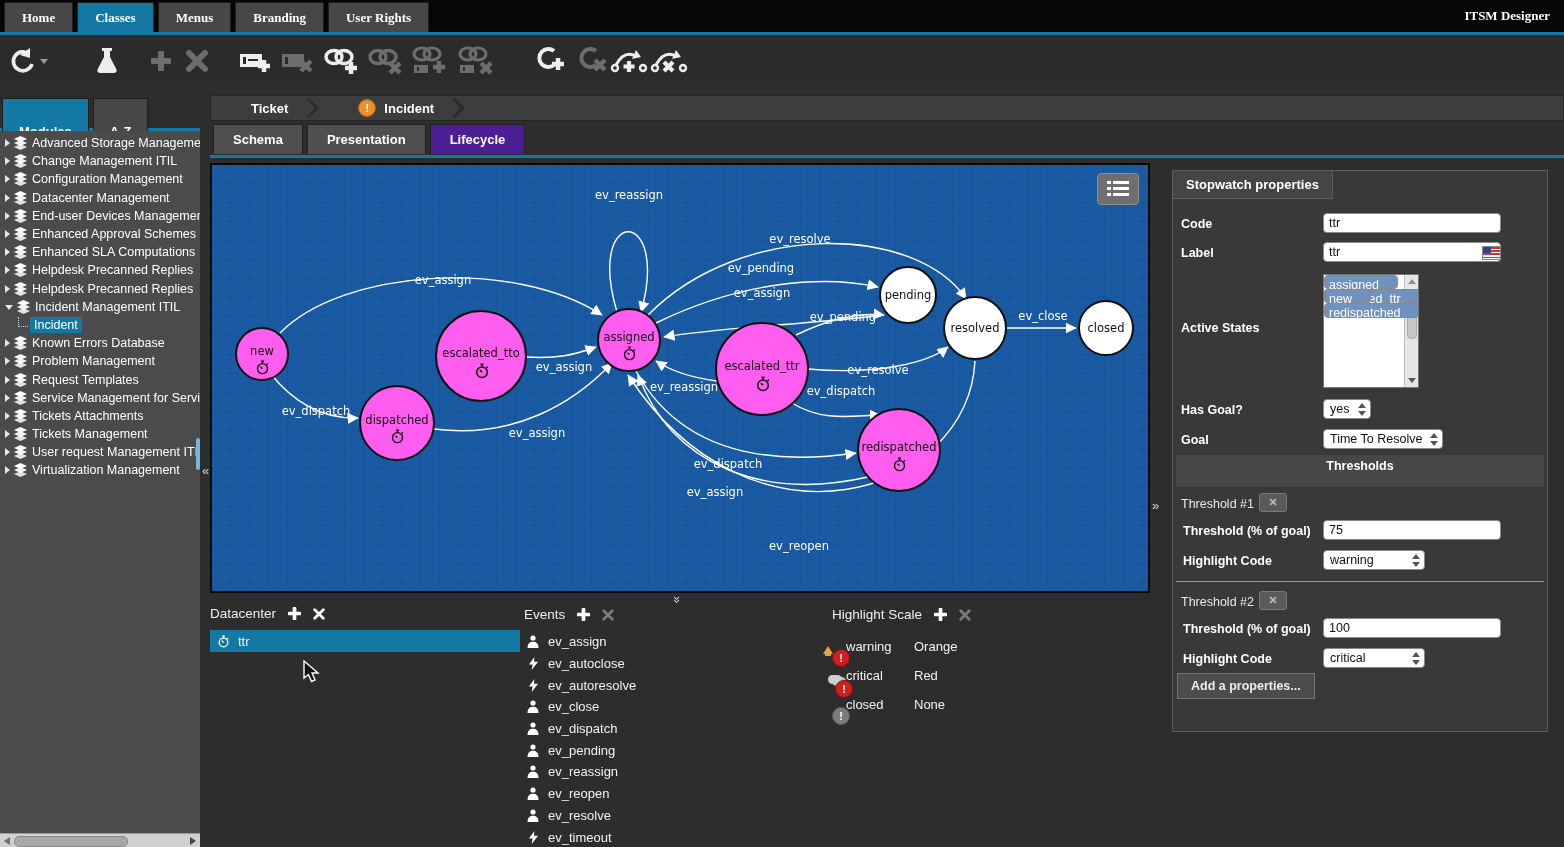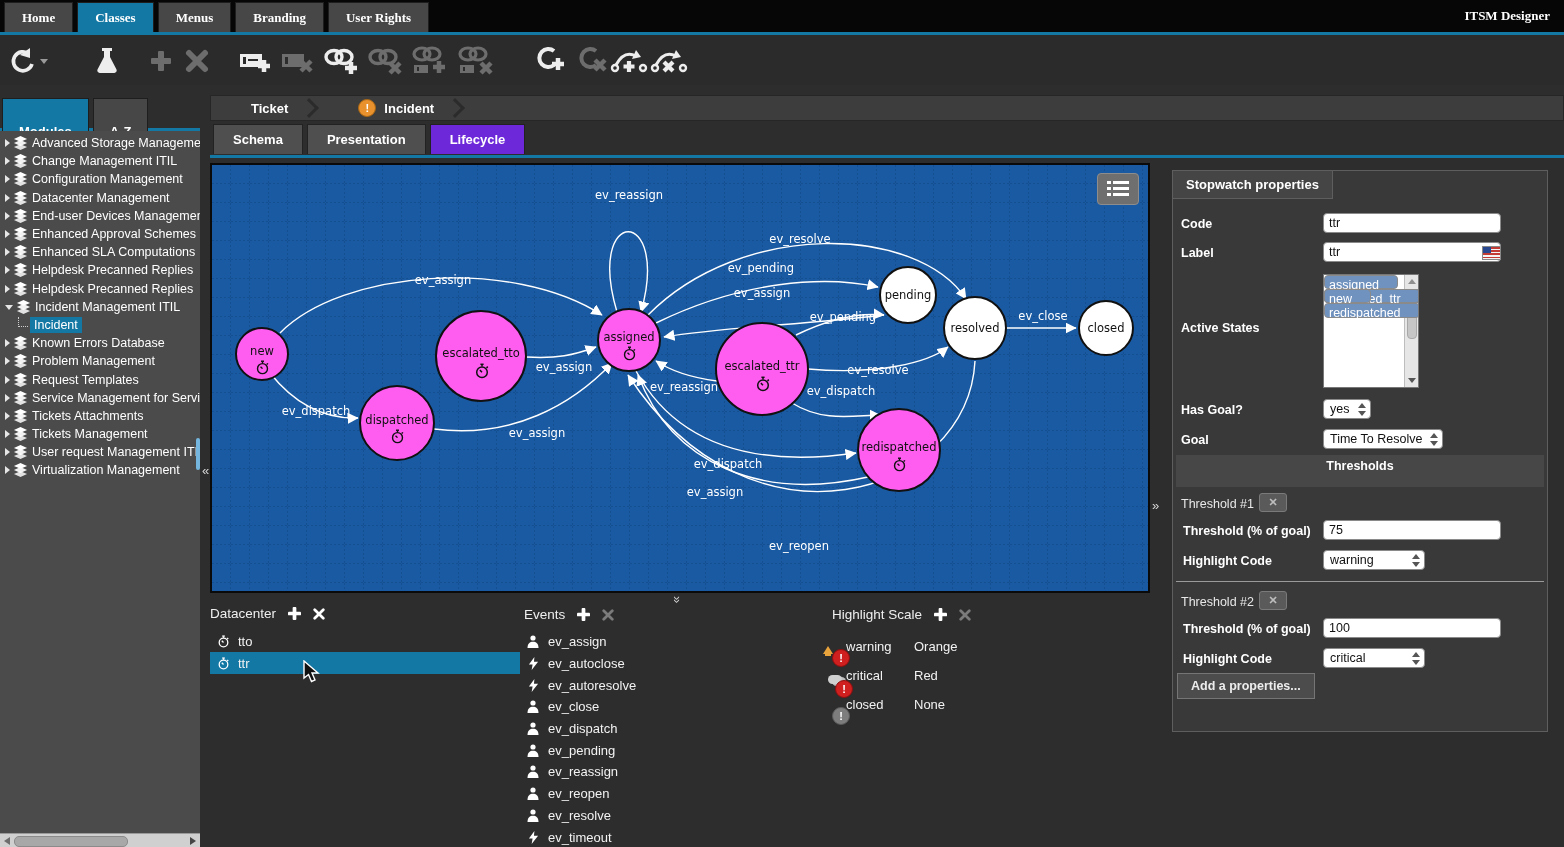--- a/index.html
+++ b/index.html
@@ -40,21 +40,21 @@
   .splitchar{position:absolute;color:#d8d8d8;font-size:13px;}
   
   .crumbbar{position:absolute;left:210px;top:95px;width:1354px;height:26px;background:#3d3d3d;border:1px solid #262626;box-sizing:border-box;display:flex;align-items:center;}
   .crumb{color:#fff;font-weight:bold;font-size:13px;padding:0 6px 0 40px;}
   .crumb-sep{width:11px;height:11px;border-top:3px solid #2b2b2b;border-right:3px solid #2b2b2b;transform:rotate(45deg);margin:0 14px 0 8px;flex:0 0 auto;}
   .warnball{width:16px;height:16px;border-radius:50%;background:#e8912d;border:1px solid #a96613;color:#fff;font-weight:bold;font-size:11px;text-align:center;line-height:16px;margin-left:28px;flex:0 0 auto;}
   .crumb.second{padding-left:8px;}
   .ctabs{position:absolute;left:210px;top:124px;width:1354px;height:31px;border-bottom:3px solid #1378a4;box-sizing:content-box;}
   .ctabs .row{display:flex;gap:4px;padding-left:3px;}
   .ctab{height:30px;line-height:30px;padding:0 19px;background:#4f4f4f;border:1px solid #222;border-bottom:none;color:#fff;font-weight:bold;font-size:13px;box-sizing:border-box;}
-  .ctab.active{background:#6d28d9;}
+  .ctab.active{background:#4c1d95;}
   
   .canvas{position:absolute;left:210px;top:163px;width:940px;height:430px;border:2px solid #0a0a0a;box-sizing:border-box;background:#1a5aa2;}
   .legendbtn{position:absolute;right:9px;top:8px;width:40px;height:30px;background:#6f6f6f;border:1px solid #8d8d8d;border-radius:4px;display:flex;align-items:center;justify-content:center;}
   .vsplit-handle{position:absolute;left:1152px;top:498px;}
   .hsplit-handle{position:absolute;left:674px;top:592px;transform:rotate(90deg);}
   
   .props{position:absolute;left:1172px;top:170px;width:376px;height:562px;background:#393939;border:1px solid #5e5e5e;box-sizing:border-box;}
   .props-title{position:absolute;left:-1px;top:-1px;background:#454545;border:1px solid #5e5e5e;color:#fff;font-weight:bold;font-size:13px;padding:6px 13px;}
   .flabel{position:absolute;color:#fff;font-weight:bold;font-size:12.5px;}
   .flabel.plain{font-weight:normal;color:#e8e8e8;}
@@ -641,34 +641,20 @@
           <rect x="0" y="5" width="14" height="4" rx="1"></rect>
         </svg>
       </span>
     <span class="pi">
         <svg width="12" height="12" viewBox="0 0 14 14">
           <path d="M2 2 L12 12 M12 2 L2 12" stroke="#fff" stroke-width="3.2" stroke-linecap="round"></path>
         </svg>
       </span>
   </div>
   <div class="swlist" id="swlist">
-      <div class="swrow">
-     <span style="display:inline-flex">
-          <svg width="13" height="13" viewBox="0 0 16 16">
-            <g stroke="#fff" fill="none" stroke-width="1.6">
-              <circle cx="8" cy="9.2" r="5.3"></circle>
-              <path d="M8 9.2 L5.9 7.1"></path>
-              <path d="M6.4 1.3 h3.2"></path>
-              <path d="M8 1.5 v2"></path>
-              <path d="M12.5 4.9 l1.3-1.3"></path>
-            </g>
-          </svg>
-        </span>
-     <span>tto</span>
-      </div>
       <div class="swrow selected">
      <span style="display:inline-flex">
           <svg width="13" height="13" viewBox="0 0 16 16">
             <g stroke="#fff" fill="none" stroke-width="1.6">
               <circle cx="8" cy="9.2" r="5.3"></circle>
               <path d="M8 9.2 L5.9 7.1"></path>
               <path d="M6.4 1.3 h3.2"></path>
               <path d="M8 1.5 v2"></path>
               <path d="M12.5 4.9 l1.3-1.3"></path>
             </g>

